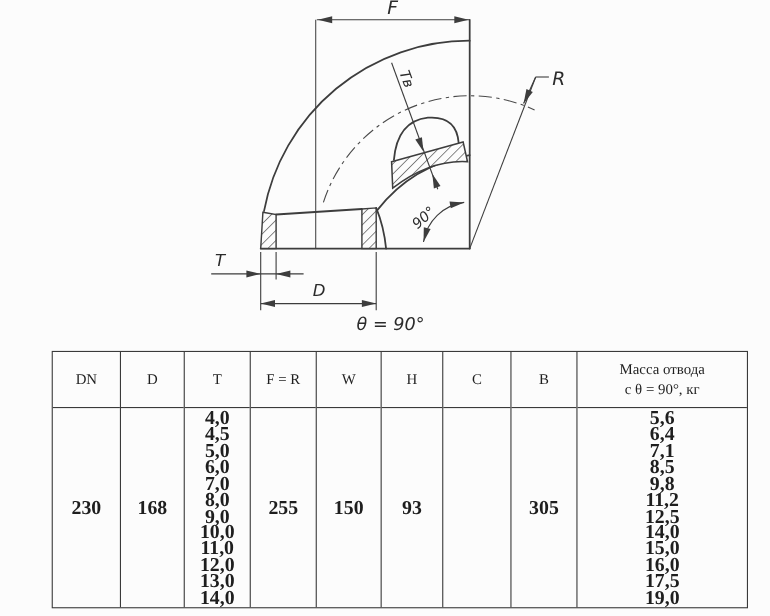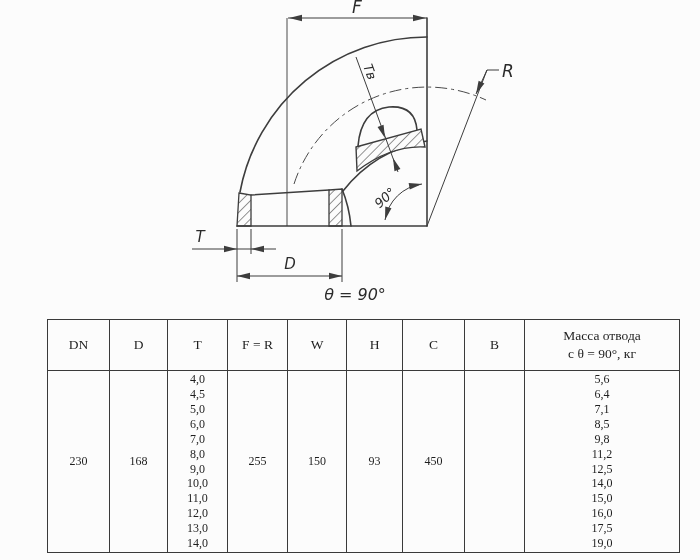--- a/index.html
+++ b/index.html
@@ -27,21 +27,21 @@
   .col { border-right:1.5px solid #3a3a3a; display:flex; flex-direction:column; min-width:0; }
   .col:last-child { border-right:none; }
   .th {
     flex:0 0 auto; height:50px; border-bottom:1.5px solid #3a3a3a;
     display:flex; align-items:center; justify-content:center;
     text-align:center; font-size:13.5px; line-height:1.3; white-space:pre-line;
   }
   .td {
     flex:1 1 auto;
     display:flex; align-items:center; justify-content:center;
-    text-align:center; font-size:12px; line-height:14.9px; white-space:pre-line;
+    text-align:center; font-size:18px; line-height:14.9px; white-space:pre-line;font-weight:bold;
   }
 </style>
 </head>
 <body>
 
 <svg class="drawing" width="700" height="314" viewBox="0 0 700 314">
   <defs>
     <pattern id="h" patternUnits="userSpaceOnUse" width="6.5" height="6.5" patternTransform="rotate(45)">
       <line x1="0" y1="0" x2="0" y2="6.5" stroke="#3d3d3d" stroke-width="1.1"></line>
     </pattern>
@@ -135,24 +135,24 @@
   <div class="col">
     <div class="th">W</div>
     <div class="td">150</div>
   </div>
   <div class="col">
     <div class="th">H</div>
     <div class="td">93</div>
   </div>
   <div class="col">
     <div class="th">C</div>
-    <div class="td">450</div>
   </div>
   <div class="col">
     <div class="th">B</div>
+    <div class="td">305</div>
   </div>
   <div class="col">
     <div class="th">Масса отвода
 с θ = 90°, кг</div>
     <div class="td">5,6
 6,4
 7,1
 8,5
 9,8
 11,2

